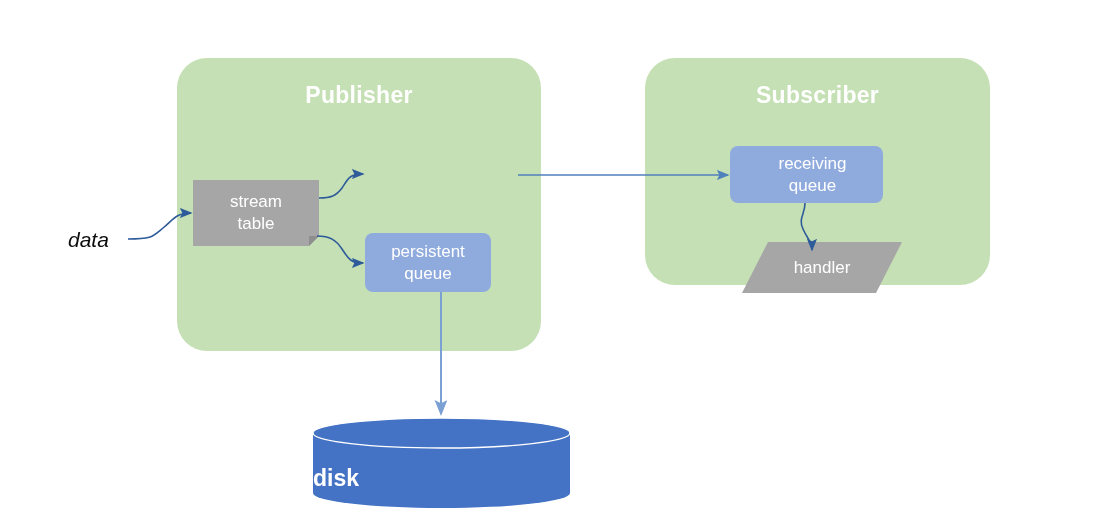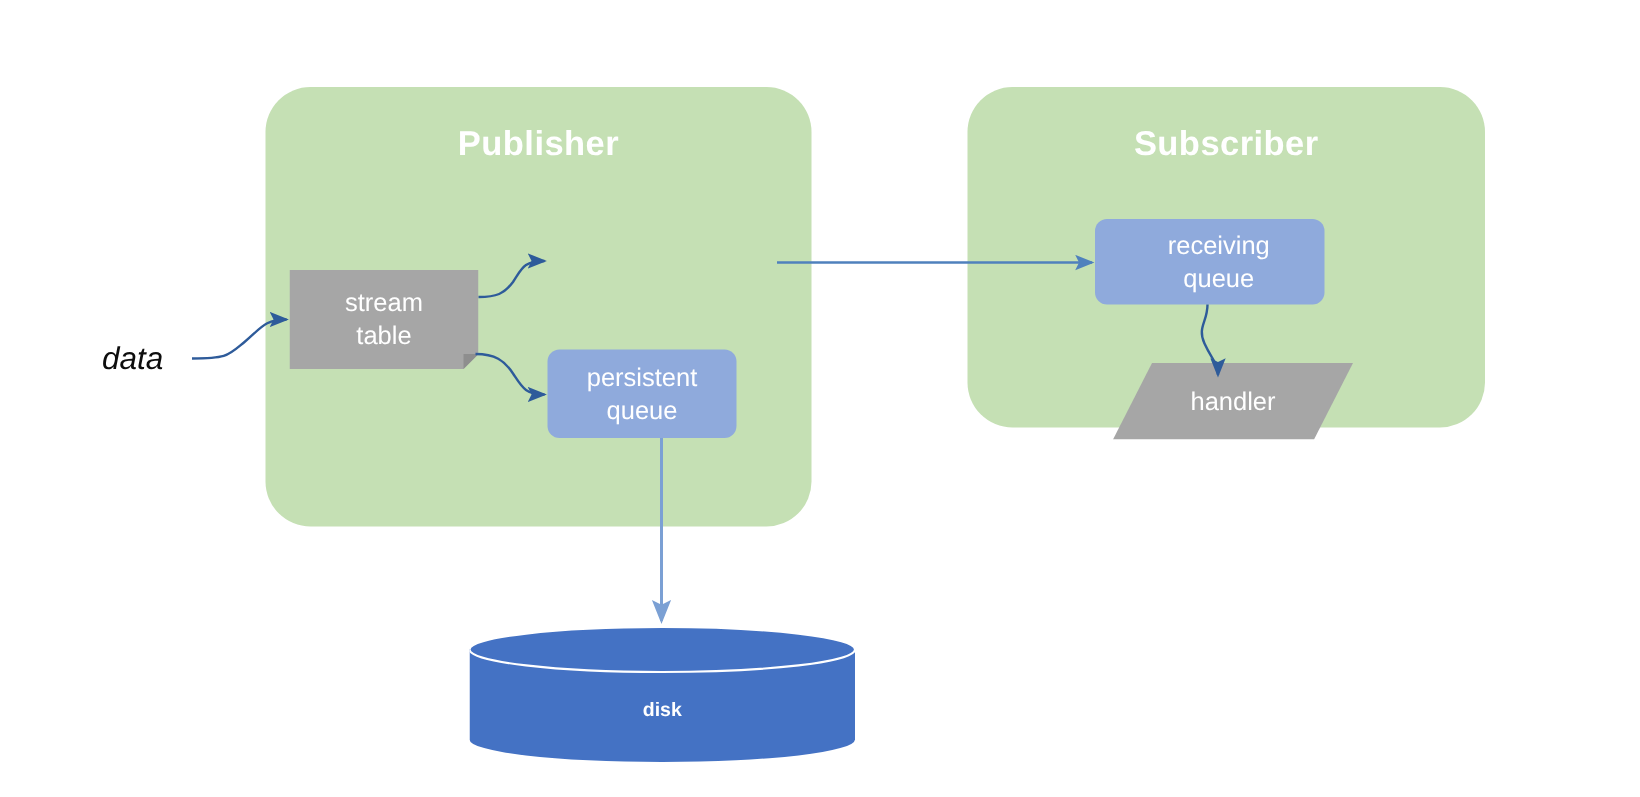--- a/index.html
+++ b/index.html
@@ -73,24 +73,23 @@
     white-space: nowrap;
     font-style: italic;
   }
   .cylinder {
     position: absolute;
   }
   .cyl-label {
     position: absolute;
     left: 0;
     right: 0;
-    text-align: center;
     color: #ffffff;
     font-weight: bold;
-    font-size: 13px;
+    font-size: 23px;
     z-index: 4;
   }
 </style>
 </head>
 <body>
 
 <div id="canvas">
 
   <div class="panel" style="left:177px; top:58px; width:364px; height:293px;">
     <div class="panel-title" style="top:24px;">Publisher</div>

